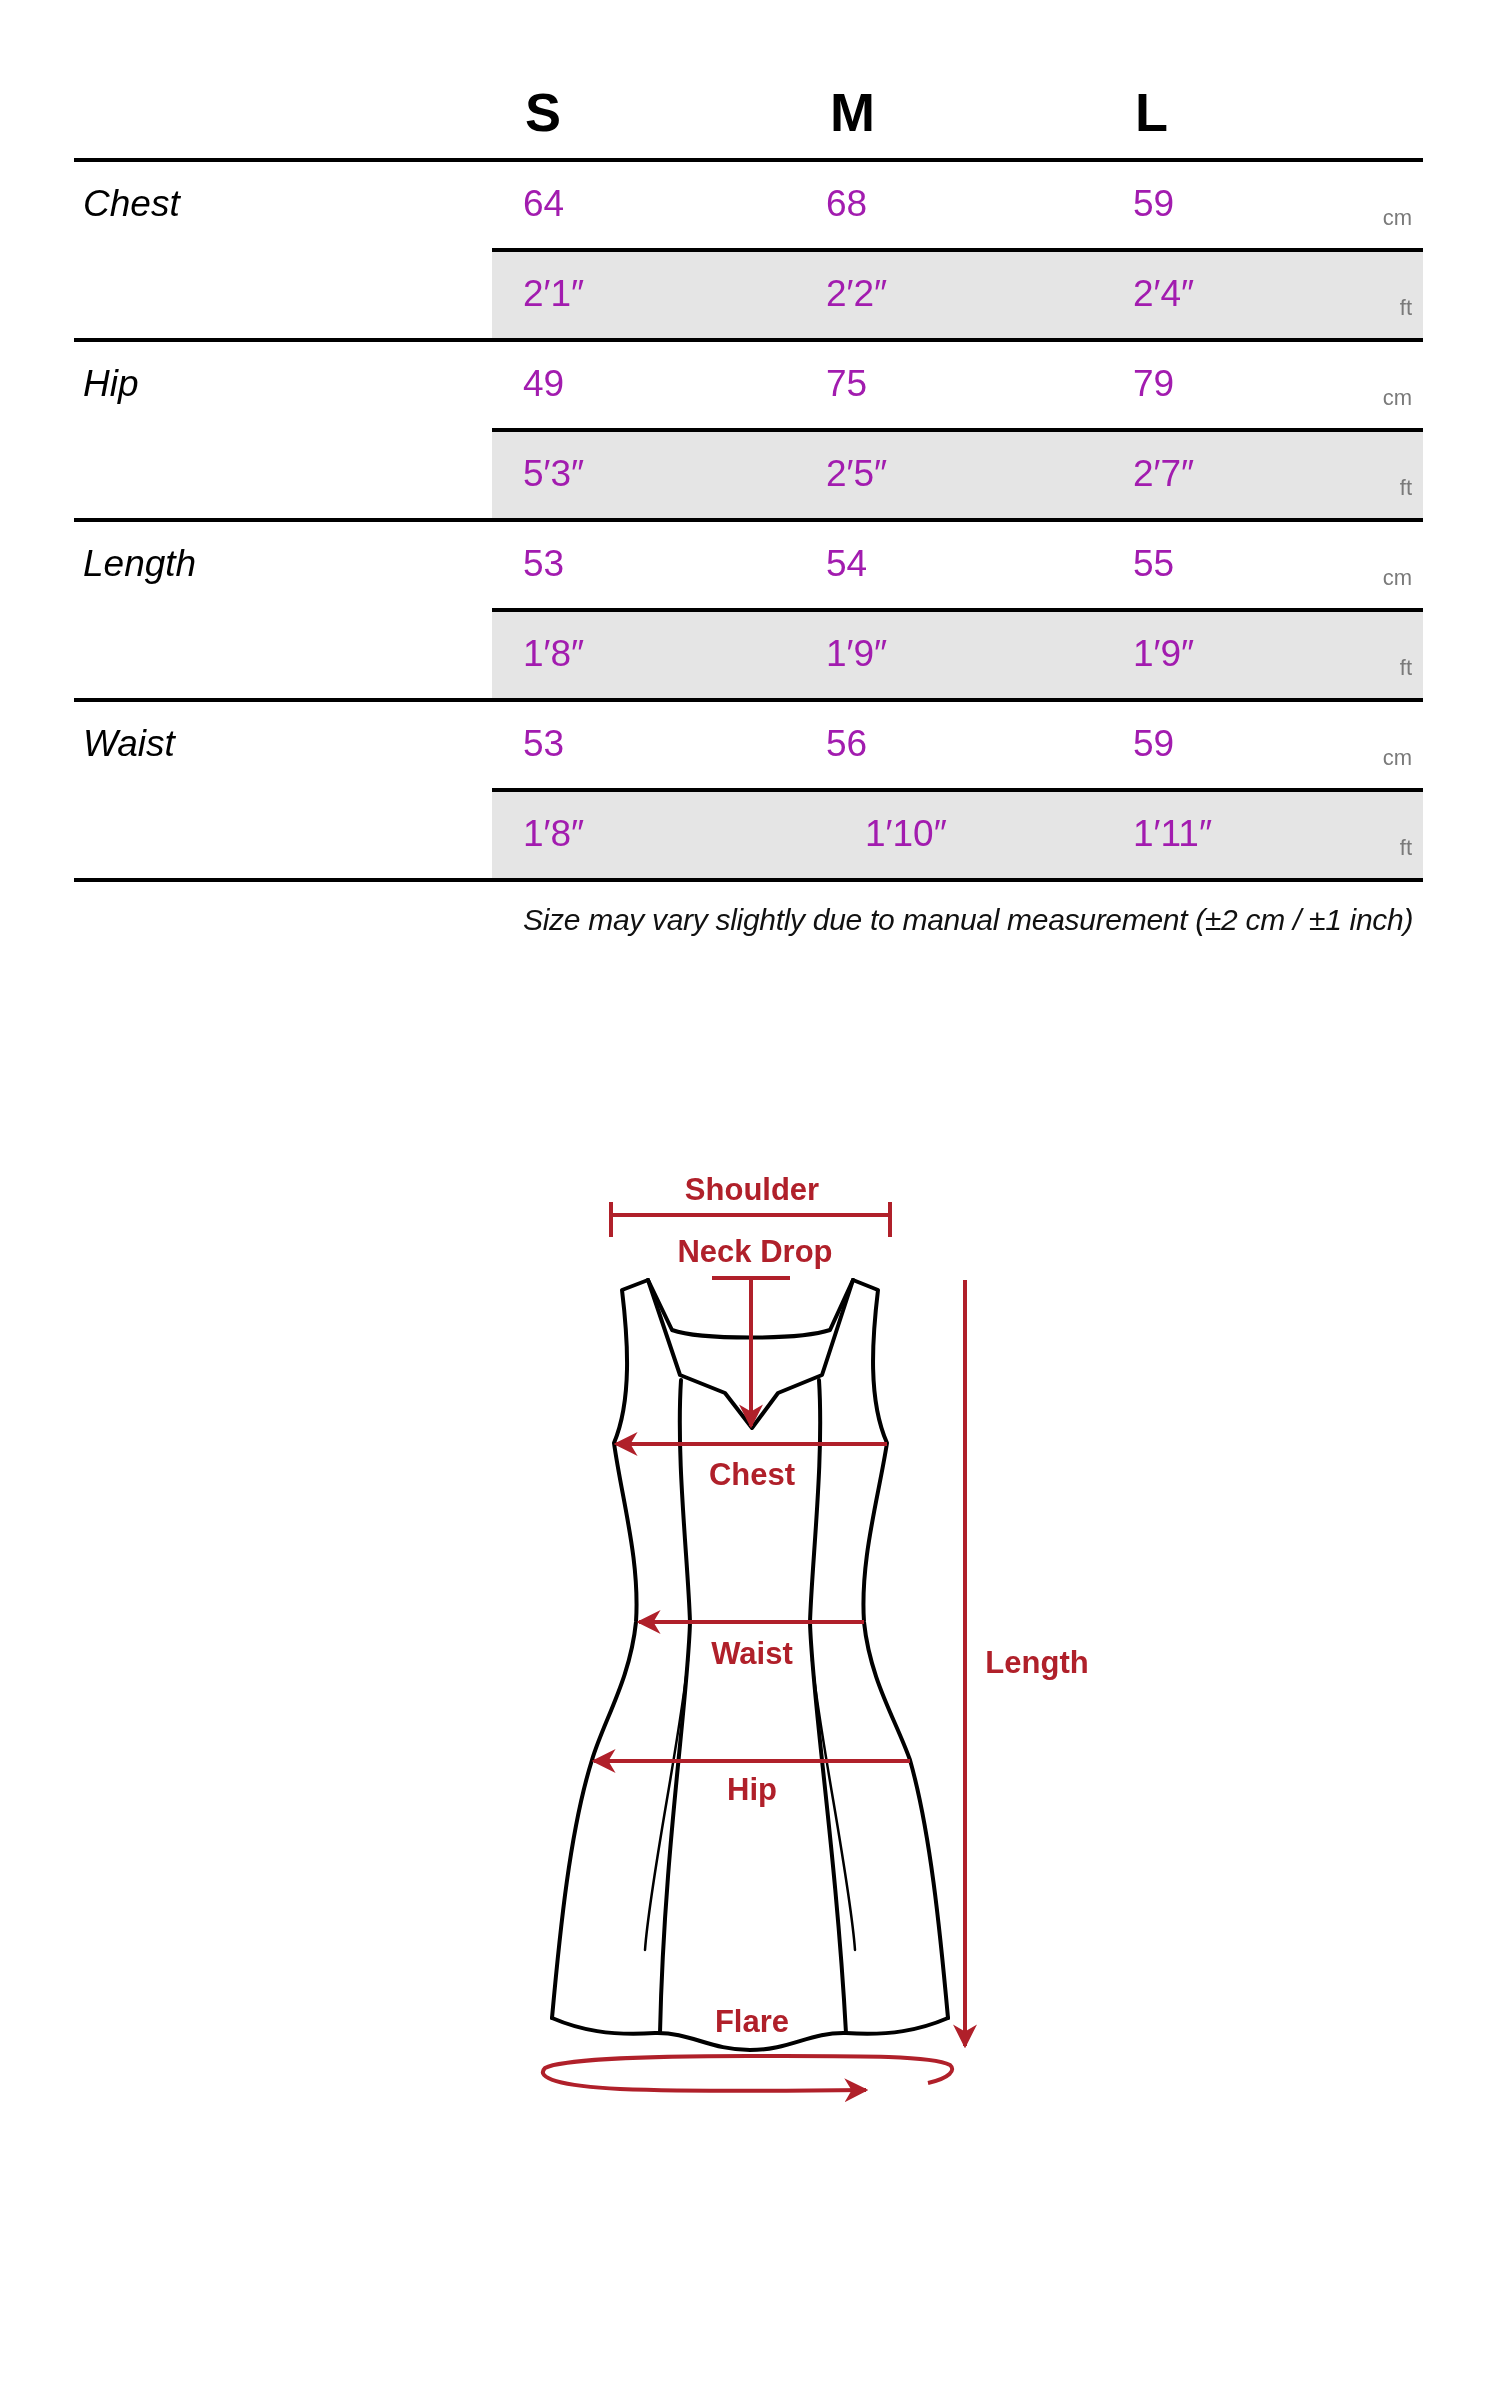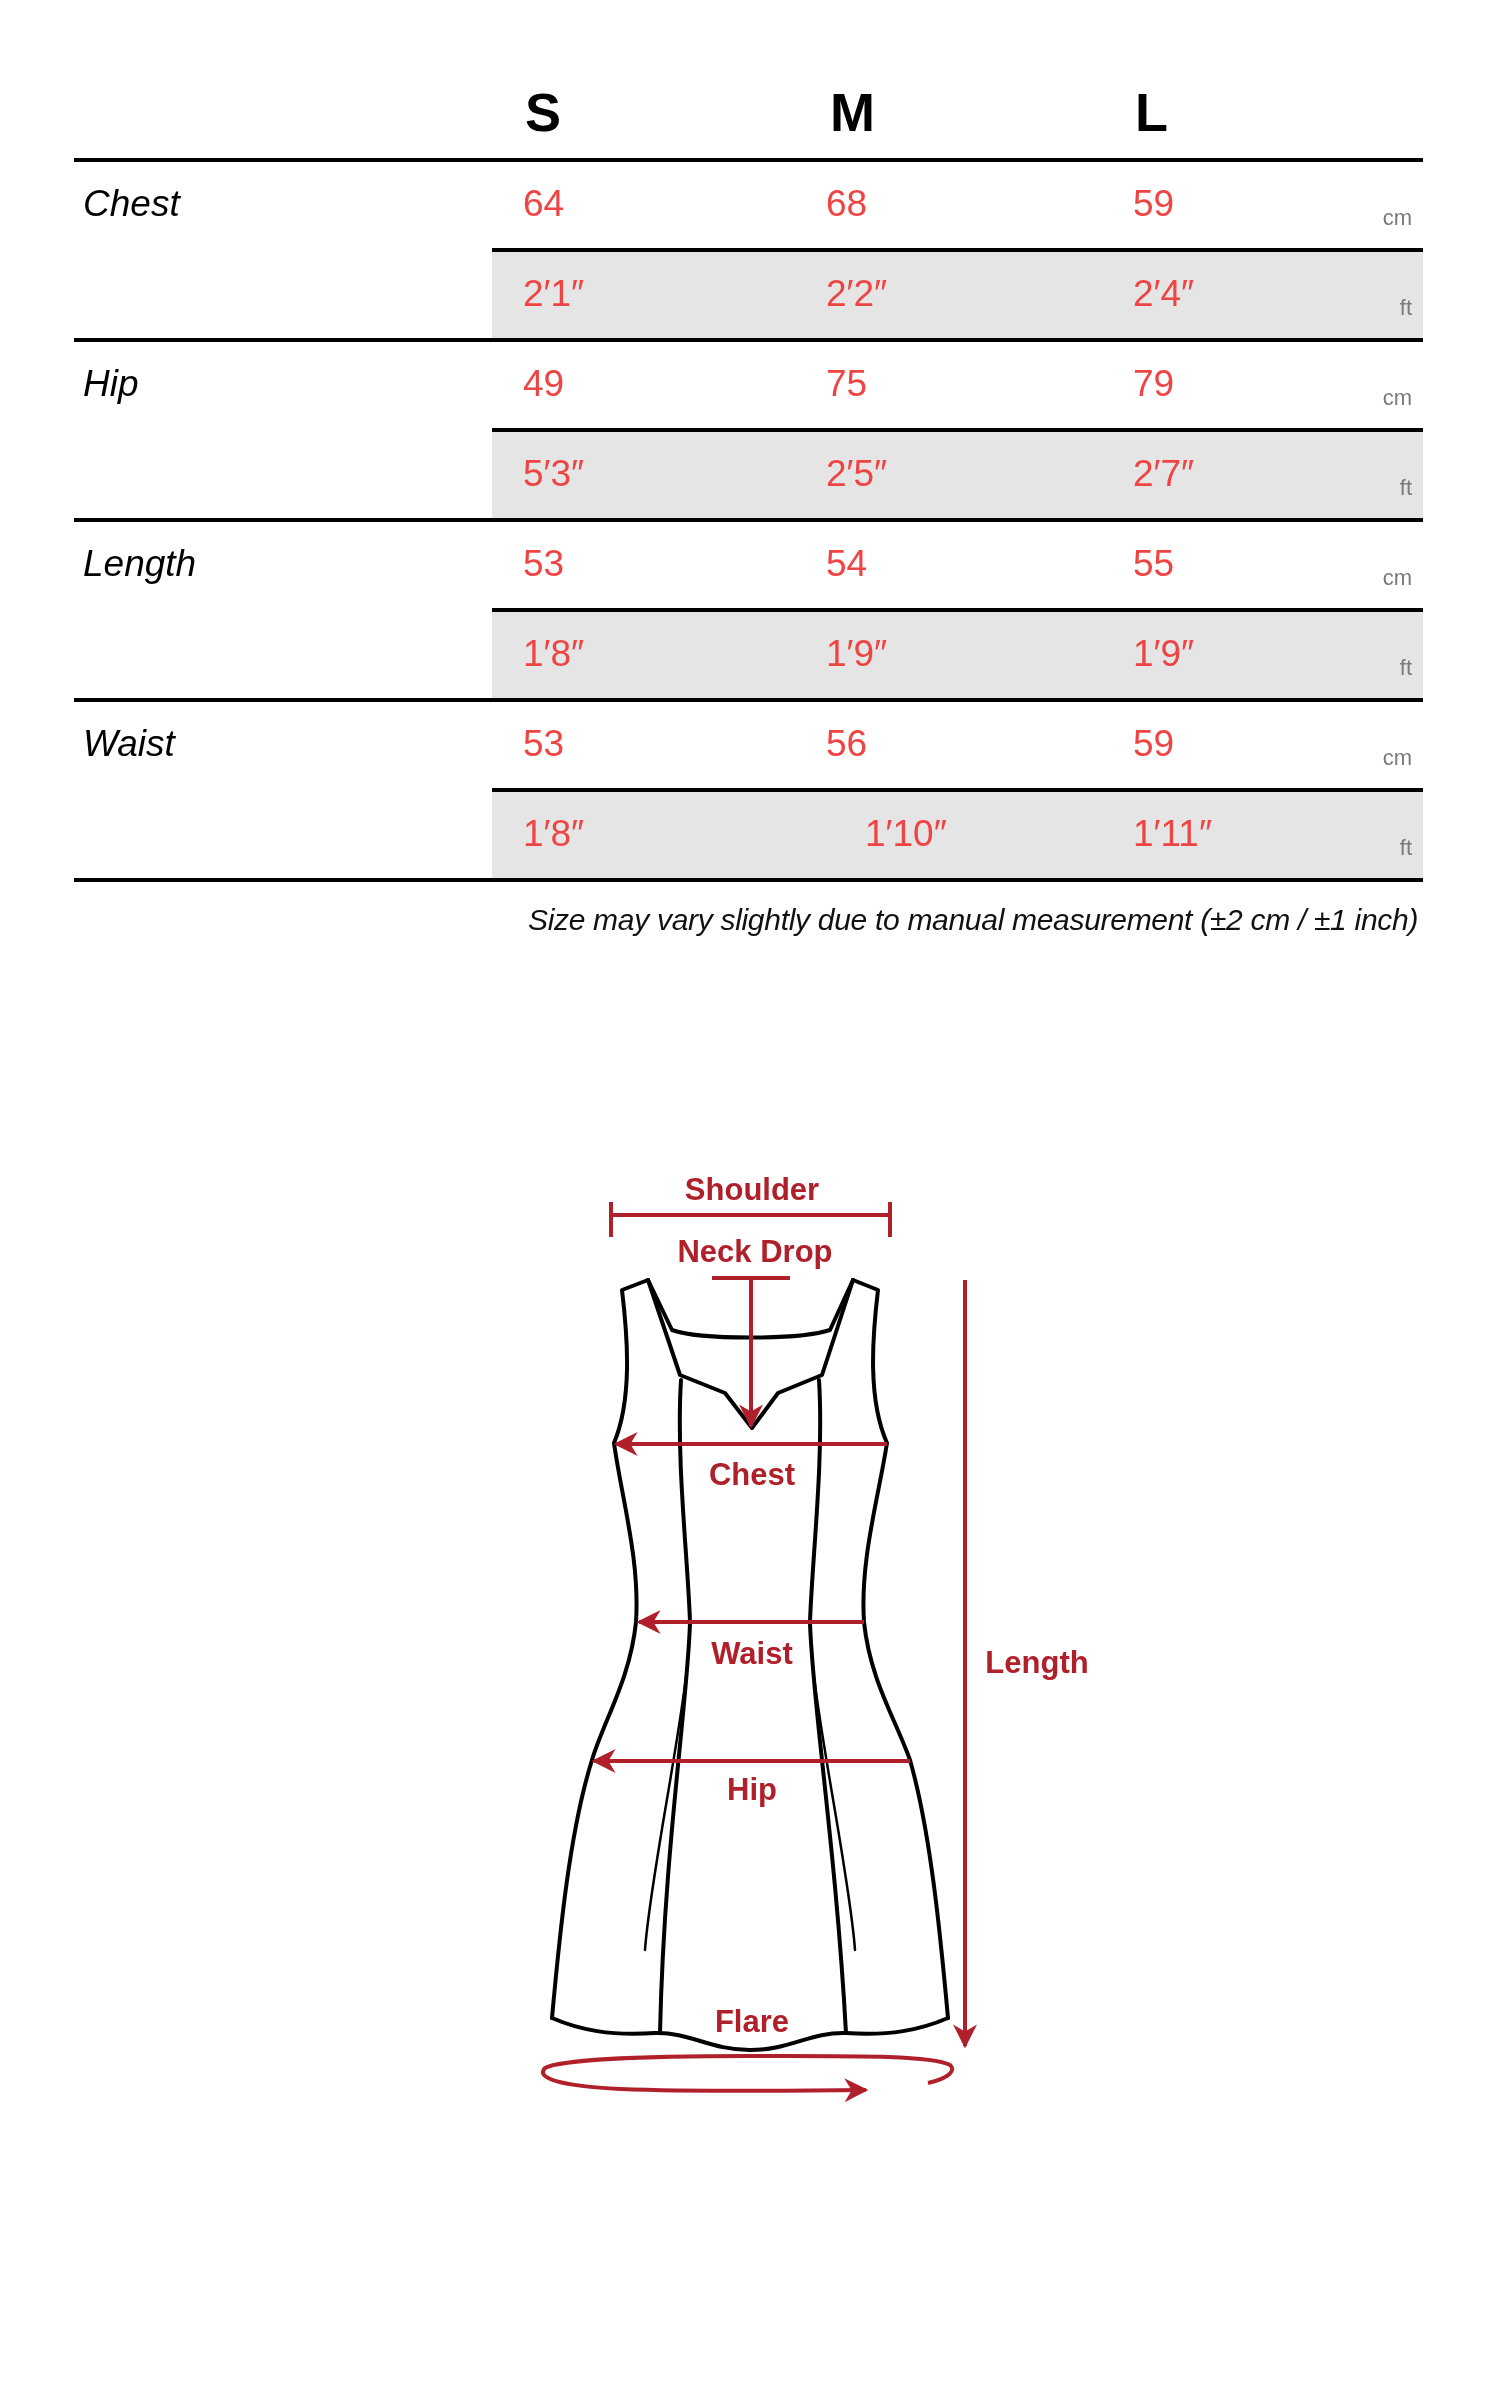--- a/index.html
+++ b/index.html
@@ -2,23 +2,23 @@
 <html><head>
 <meta charset="utf-8">
 <style>
   html, body { margin: 0; padding: 0; background: #ffffff; }
   body { width: 1500px; height: 2400px; position: relative; overflow: hidden; font-family: "Liberation Sans", sans-serif; color: #000; }
   .abs { position: absolute; }
   .hdr { position: absolute; top: 82px; font-family: "Liberation Sans", sans-serif; font-weight: bold; font-size: 54px; line-height: 60px; color: #000; }
   .hline { position: absolute; height: 4px; background: #000; }
   .shade { position: absolute; background: #e5e5e5; }
   .label { position: absolute; left: 83px; font-style: italic; font-size: 37px; line-height: 44px; color: #000; }
-  .val { position: absolute; font-size: 37px; line-height: 44px; color: #ef4444; }
+  .val { position: absolute; font-size: 37px; line-height: 44px; color: #a21caf; }
   .unit { position: absolute; font-size: 22px; line-height: 24px; color: #7a7a7a; text-align: right; width: 60px; }
-  .note { position: absolute; left: 523px; top: 900px; width: 900px; text-align: center; font-style: italic; font-size: 30px; line-height: 40px; color: #111; letter-spacing: -0.3px; }
+  .note { position: absolute; left: 523px; top: 900px; width: 900px; text-align: left; font-style: italic; font-size: 30px; line-height: 40px; color: #111; letter-spacing: -0.3px; }
   svg text { font-family: "Liberation Sans", sans-serif; font-weight: bold; }
 </style>
 </head>
 <body>
 
 <div>
 
   <div class="hdr" style="left:525px">S</div>
   <div class="hdr" style="left:830px">M</div>
   <div class="hdr" style="left:1135px">L</div>

